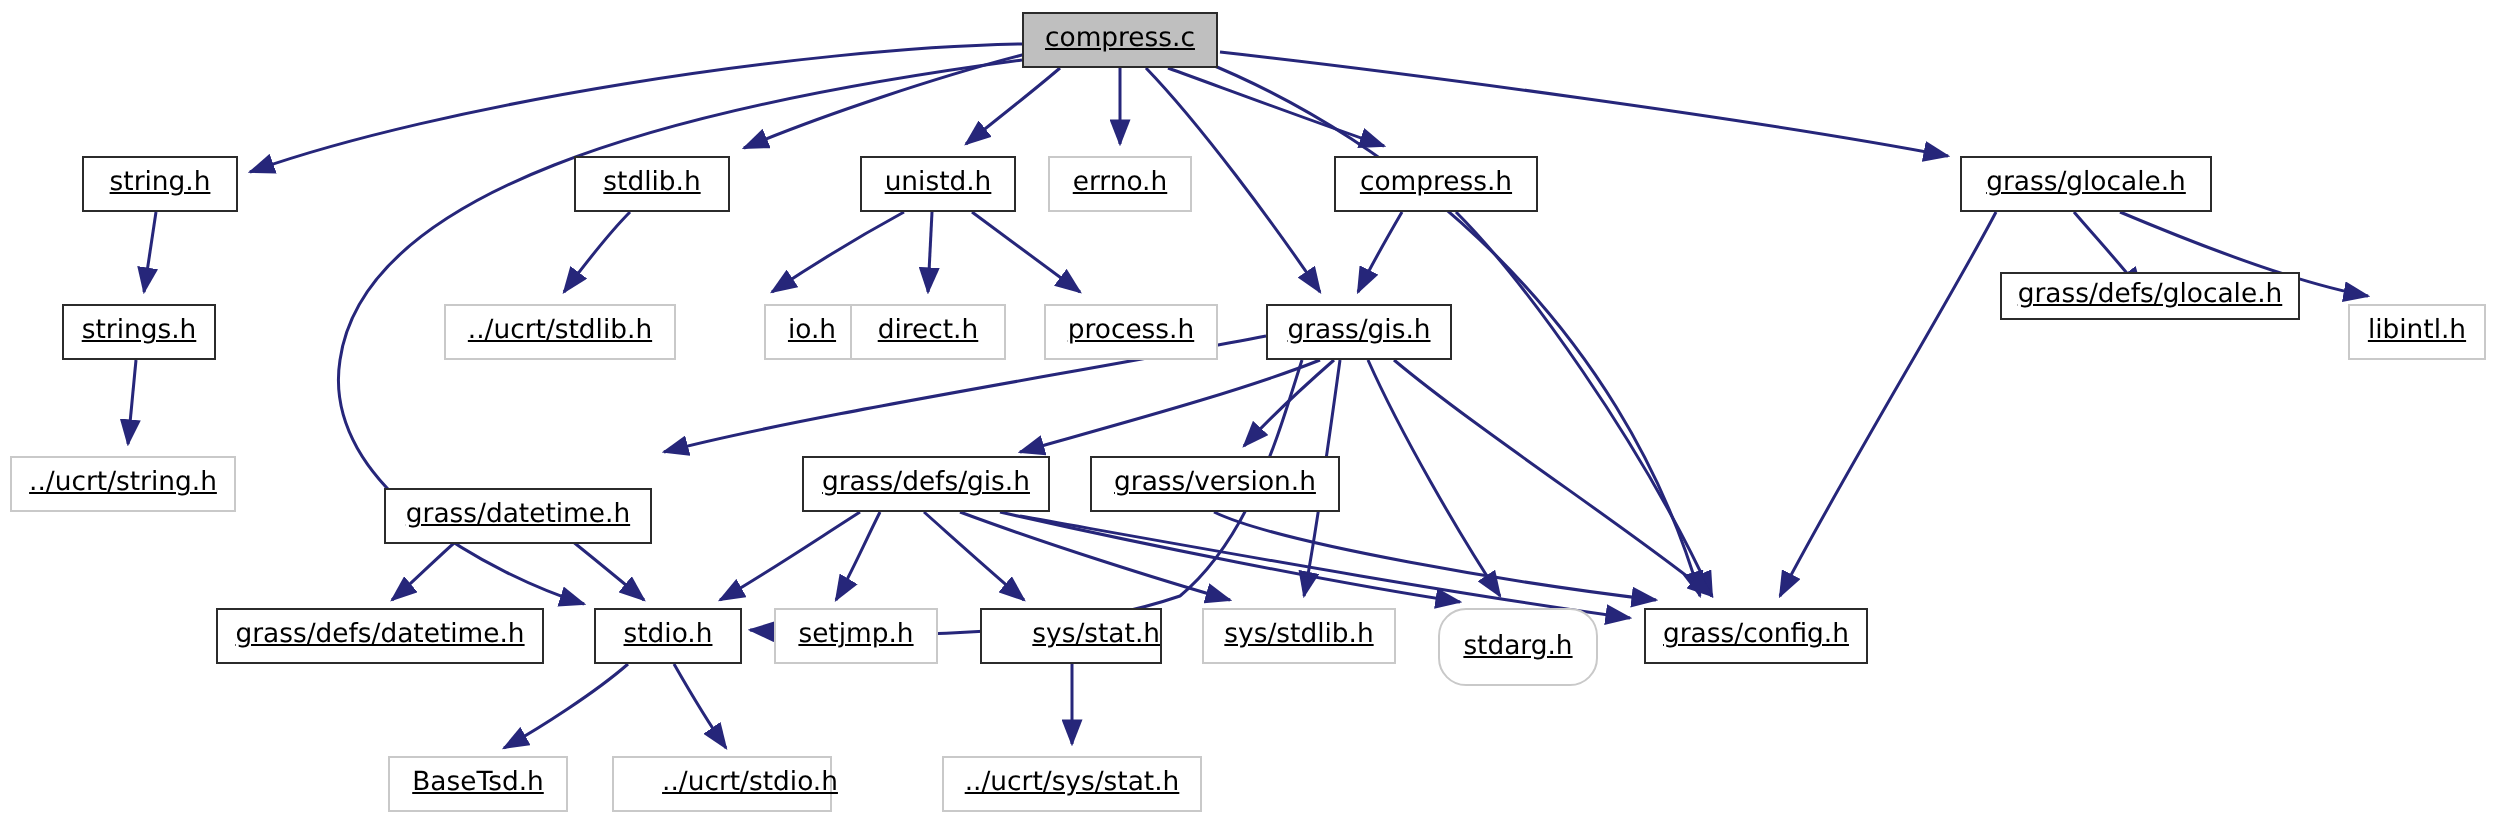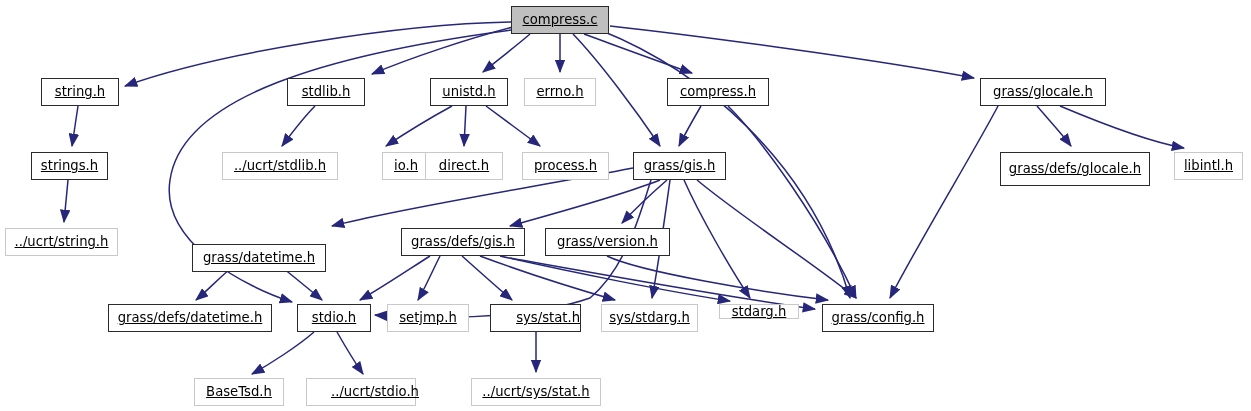--- a/index.html
+++ b/index.html
@@ -112,21 +112,21 @@
       </div>
       <div class="node faint" style="left: 425px; top: 152px; width: 78px; height: 28px;">
         <span>direct.h</span>
       </div>
       <div class="node faint" style="left: 522px; top: 152px; width: 87px; height: 28px;">
         <span>process.h</span>
       </div>
       <div class="node solid" style="left: 633px; top: 152px; width: 93px; height: 28px;">
         <span>grass/gis.h</span>
       </div>
-      <div class="node solid" style="left: 1000px; top: 152px; width: 150px; height: 34px;">
+      <div class="node solid" style="left: 1000px; top: 136px; width: 150px; height: 24px;">
         <span>grass/defs/glocale.h</span>
       </div>
       <div class="node faint" style="left: 1174px; top: 152px; width: 69px; height: 28px;">
         <span>libintl.h</span>
       </div>
       <div class="node faint" style="left: 5px; top: 228px; width: 113px; height: 28px;">
         <span>../ucrt/string.h</span>
       </div>
       <div class="node solid" style="left: 192px; top: 212px; width: 134px; height: 28px; margin-top: 32px;">
         <span>grass/datetime.h</span>
@@ -143,23 +143,23 @@
       <div class="node solid" style="left: 297px; top: 304px; width: 74px; height: 28px;">
         <span>stdio.h</span>
       </div>
       <div class="node faint" style="left: 387px; top: 304px; width: 82px; height: 28px;">
         <span>setjmp.h</span>
       </div>
       <div class="node solid" style="left: 490px; top: 304px; width: 91px; height: 28px; justify-content: flex-end;">
         <span>sys/stat.h</span>
       </div>
       <div class="node faint" style="left: 601px; top: 304px; width: 97px; height: 28px;">
-        <span>sys/stdarg.h</span>
+        <span>sys/stdlib.h</span>
       </div>
-      <div class="node faint" style="left: 719px; top: 304px; width: 80px; height: 15px;">
+      <div class="node faint" style="left: 719px; top: 304px; width: 80px; height: 39px; border-radius: 14px;">
         <span>stdarg.h</span>
       </div>
       <div class="node solid" style="left: 822px; top: 304px; width: 112px; height: 28px;">
         <span>grass/config.h</span>
       </div>
       <div class="node faint" style="left: 194px; top: 378px; width: 90px; height: 28px;">
         <span>BaseTsd.h</span>
       </div>
       <div class="node faint" style="left: 306px; top: 378px; width: 110px; height: 28px; padding-left: 28px;">
         <span>../ucrt/stdio.h</span>

